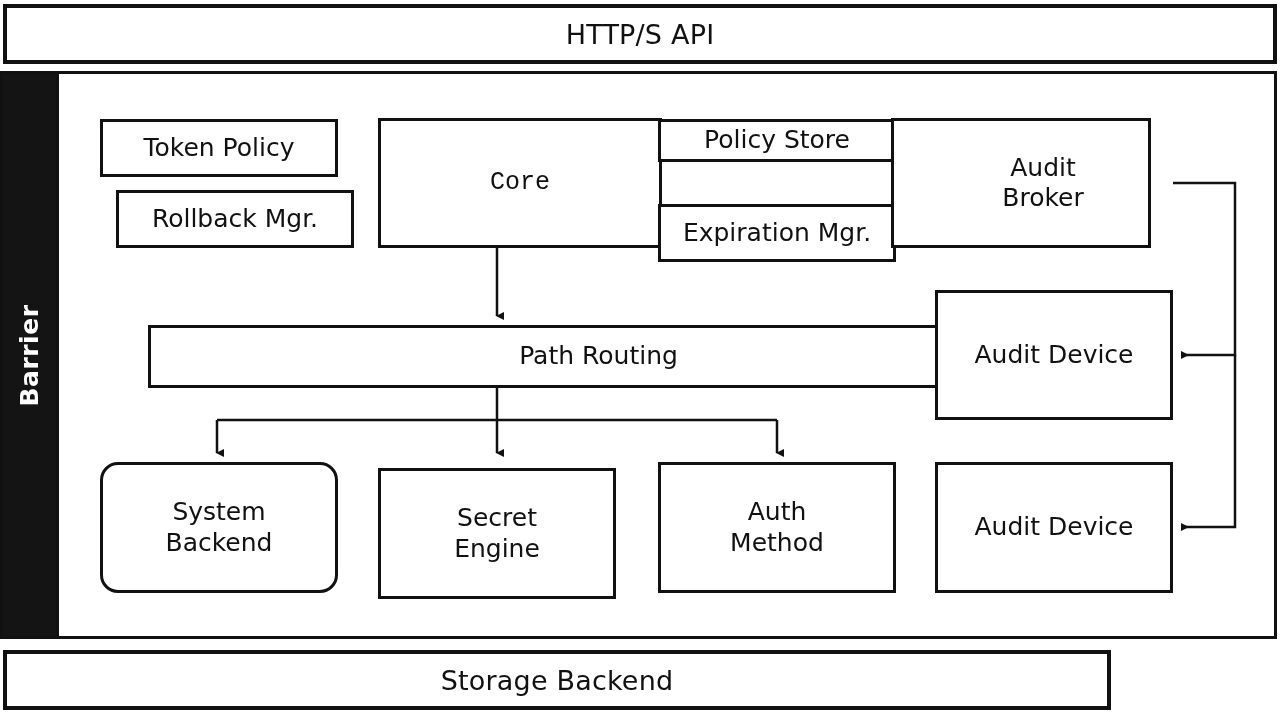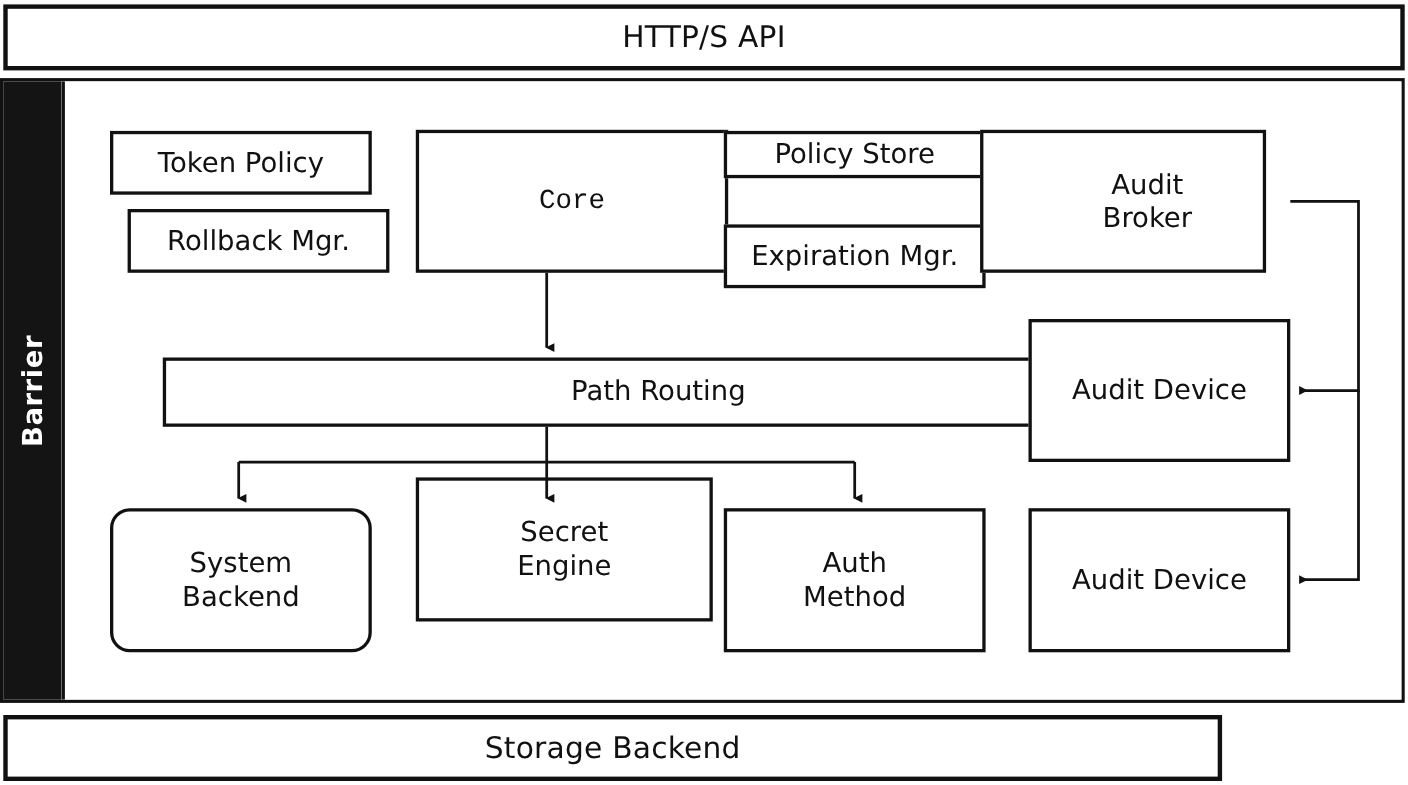--- a/index.html
+++ b/index.html
@@ -92,21 +92,21 @@
   
   #node-token-store     { left: 100px; top: 119px; width: 238px; height: 58px; }
   #node-rollback-mgr    { left: 100px; top: 190px; width: 238px; height: 58px; margin-left: 16px; }
   #node-core            { left: 378px; top: 118px; width: 284px; height: 130px; font-family: Liberation Mono, monospace; }
   #node-policy-store    { left: 658px; top: 119px; width: 238px; height: 43px; }
   #node-expiration-mgr  { left: 658px; top: 190px; width: 238px; height: 58px; margin-top: 14px; }
   #node-audit-broker    { left: 891px; top: 118px; width: 260px; height: 130px; padding-left: 44px; }
   #node-path-routing    { left: 100px; top: 325px; width: 901px; height: 63px; margin-left: 48px; }
   #node-audit-device-1  { left: 935px; top: 290px; width: 238px; height: 130px; }
   #node-system-backend  { left: 100px; top: 462px; width: 238px; height: 131px; border-radius: 18px; }
-  #node-secret-engine   { left: 378px; top: 434px; width: 270px; height: 131px; }
+  #node-secret-engine   { left: 378px; top: 468px; width: 238px; height: 131px; }
   #node-auth-method     { left: 658px; top: 462px; width: 238px; height: 131px; }
   #node-audit-device-2  { left: 935px; top: 462px; width: 238px; height: 131px; }
 
   #connectors {
     position: absolute;
     left: 0;
     top: 0;
     width: 1280px;
     height: 714px;
     pointer-events: none;

